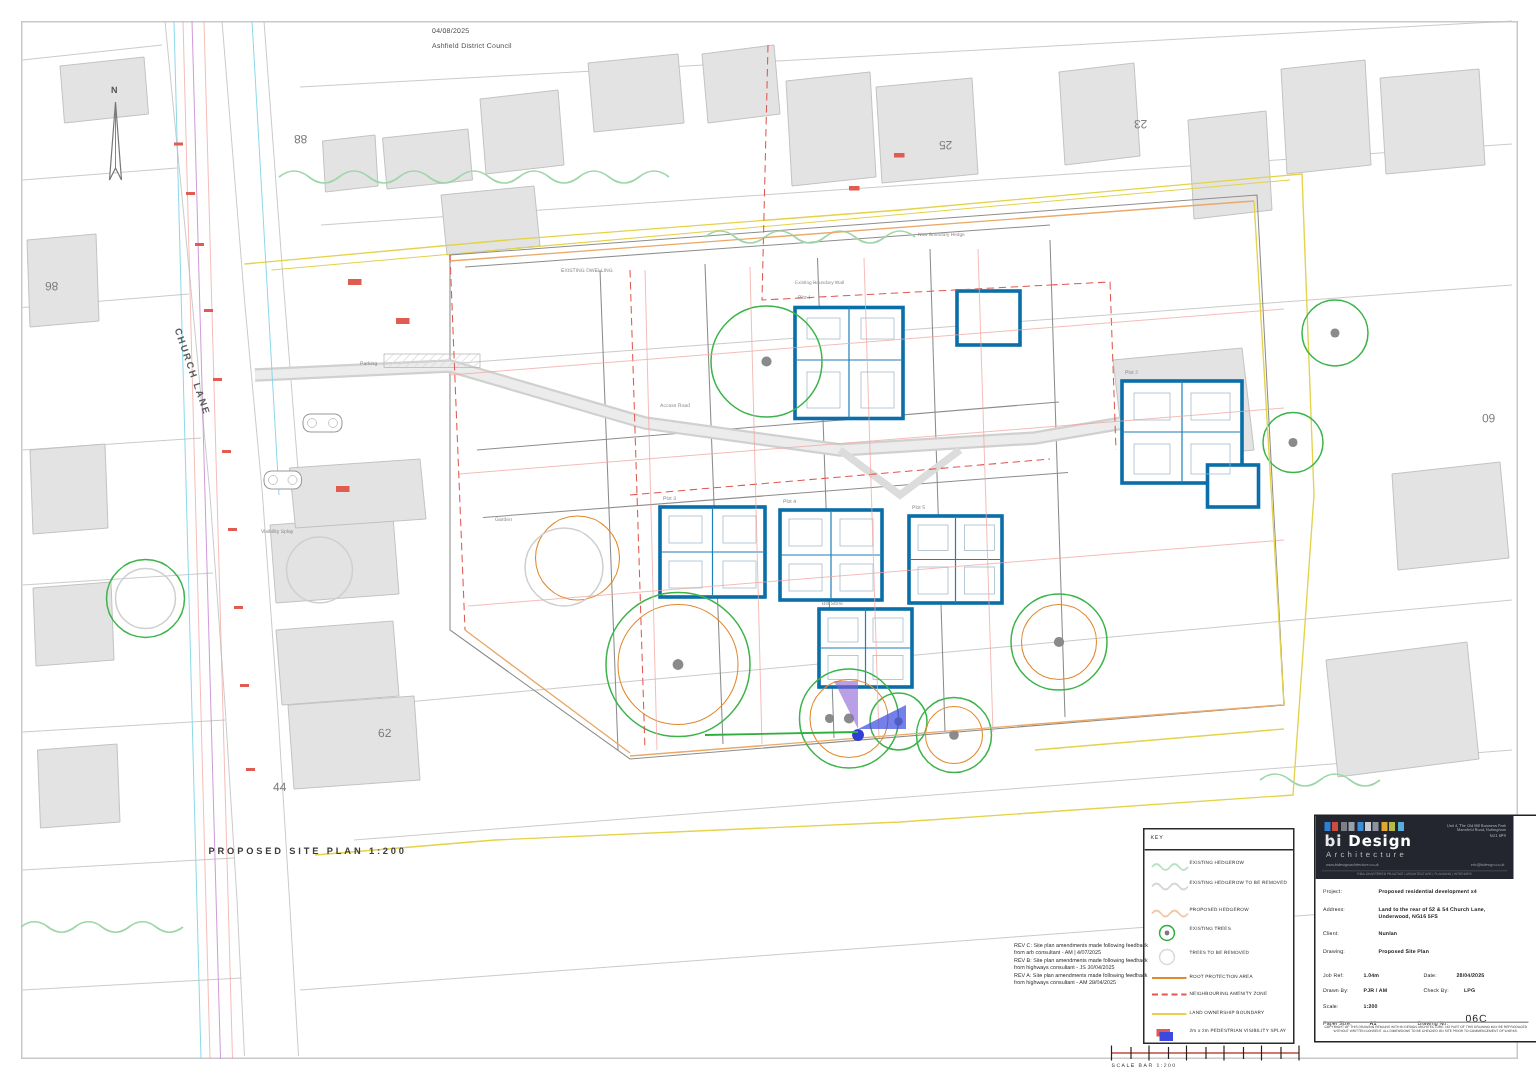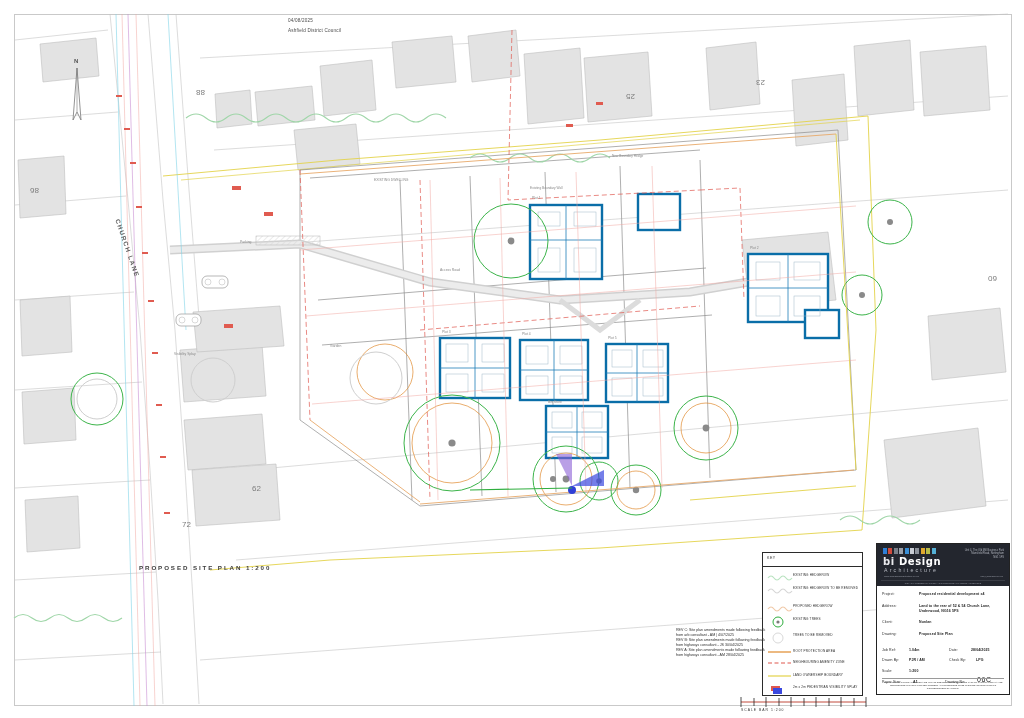--- a/index.html
+++ b/index.html
@@ -18,21 +18,21 @@
     transform:rotate(71deg);transform-origin:left top;white-space:nowrap;font-weight:bold;}
   .rot180{transform:rotate(180deg);}
   
   .legend{position:absolute;left:762px;top:552px;width:101px;height:144px;border:1px solid #2b2b2b;background:#fff;box-sizing:border-box;}
   .legend-title{position:absolute;left:4px;top:3px;font-size:3.6px;color:#333;letter-spacing:.5px;}
   .legend-hr{position:absolute;left:0;top:13px;width:100%;height:1px;background:#2b2b2b;}
   .lg-row{position:absolute;left:4px;display:flex;align-items:flex-start;width:94px;}
   .lg-sym{width:26px;flex:0 0 26px;height:10px;position:relative;}
   .lg-txt{font-size:3.1px;line-height:3.9px;color:#2f2f2f;letter-spacing:.15px;padding-top:2px;}
   
-  .tb{position:absolute;left:876px;top:543px;width:134px;height:152px;border:1px solid #222;background:#fff;box-sizing:border-box;}
+  .tb{position:absolute;left:876px;top:543px;width:149px;height:152px;border:1px solid #222;background:#fff;box-sizing:border-box;}
   .logo{position:absolute;left:0;top:0;width:132px;height:42px;background:#23262e;}
   .logo .bars{position:absolute;left:6px;top:4px;display:flex;gap:1.4px;}
   .logo .bars i{display:block;width:4px;height:6px;}
   .logo .brand{position:absolute;left:6px;top:12px;color:#e9e9ec;font-size:10px;letter-spacing:.6px;font-weight:bold;font-family:"DejaVu Sans",sans-serif;}
   .logo .brand b{color:#fff;}
   .logo .sub{position:absolute;left:7px;top:23px;color:#b9bcc4;font-size:5.2px;letter-spacing:2.2px;}
   .logo .addr{position:absolute;right:5px;top:5px;text-align:right;color:#aeb2bb;font-size:2.6px;line-height:3.4px;}
   .logo .web{position:absolute;left:7px;top:31px;color:#9a9ea8;font-size:2.5px;}
   .logo .web2{position:absolute;right:6px;top:31px;color:#9a9ea8;font-size:2.5px;}
   .logo .strip{position:absolute;left:4px;right:4px;top:36px;color:#8c909a;font-size:2.2px;text-align:center;border-top:1px solid #3a3d45;padding-top:1px;}
@@ -328,21 +328,21 @@
   <div class="ttl">PROPOSED SITE PLAN 1:200</div>
   <div class="north-n">N</div>
   <div class="churchlane">CHURCH LANE</div>
 
   <div class="lbl big rot180" style="left:30px;top:186px;">86</div>
   <div class="lbl big rot180" style="left:196px;top:88px;">88</div>
   <div class="lbl big rot180" style="left:626px;top:92px;">25</div>
   <div class="lbl big rot180" style="left:756px;top:78px;">23</div>
   <div class="lbl big rot180" style="left:988px;top:274px;">60</div>
   <div class="lbl big" style="left:252px;top:484px;">62</div>
-  <div class="lbl big" style="left:182px;top:520px;">72</div>
+  <div class="lbl big" style="left:182px;top:520px;">44</div>
 
   <div class="lbl" style="left:374px;top:178px;font-size:3.4px;">EXISTING DWELLING</div>
   <div class="lbl" style="left:532px;top:196px;font-size:3.4px;">Plot 1</div>
   <div class="lbl" style="left:750px;top:246px;font-size:3.4px;">Plot 2</div>
   <div class="lbl" style="left:442px;top:330px;font-size:3.4px;">Plot 3</div>
   <div class="lbl" style="left:522px;top:332px;font-size:3.4px;">Plot 4</div>
   <div class="lbl" style="left:608px;top:336px;font-size:3.4px;">Plot 5</div>
   <div class="lbl" style="left:330px;top:344px;font-size:3.4px;">Garden</div>
   <div class="lbl" style="left:240px;top:240px;font-size:3.4px;">Parking</div>
   <div class="lbl" style="left:548px;top:400px;font-size:3.4px;">Bin Store</div>

